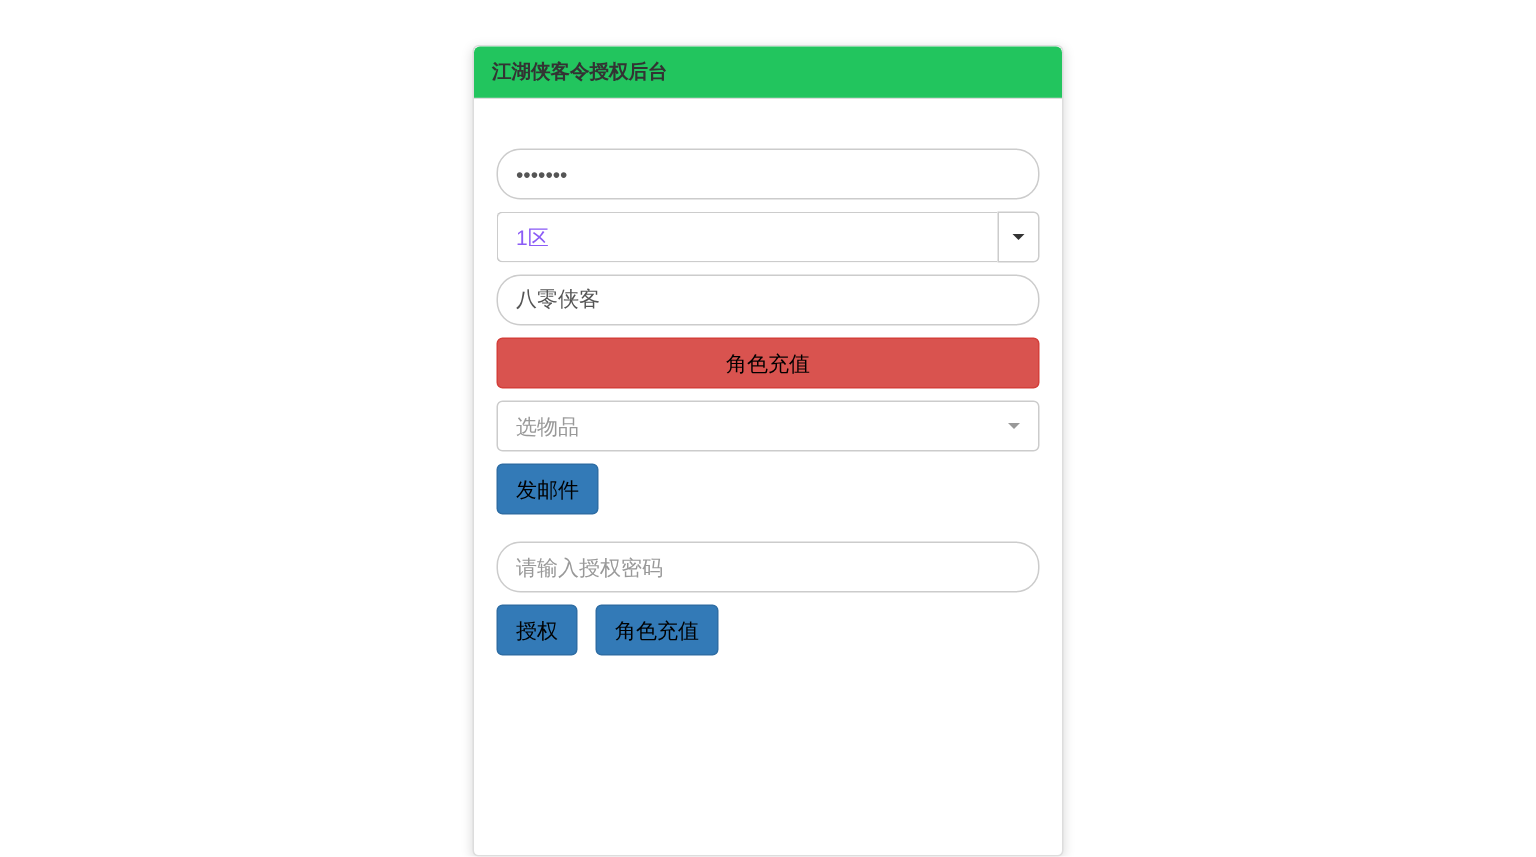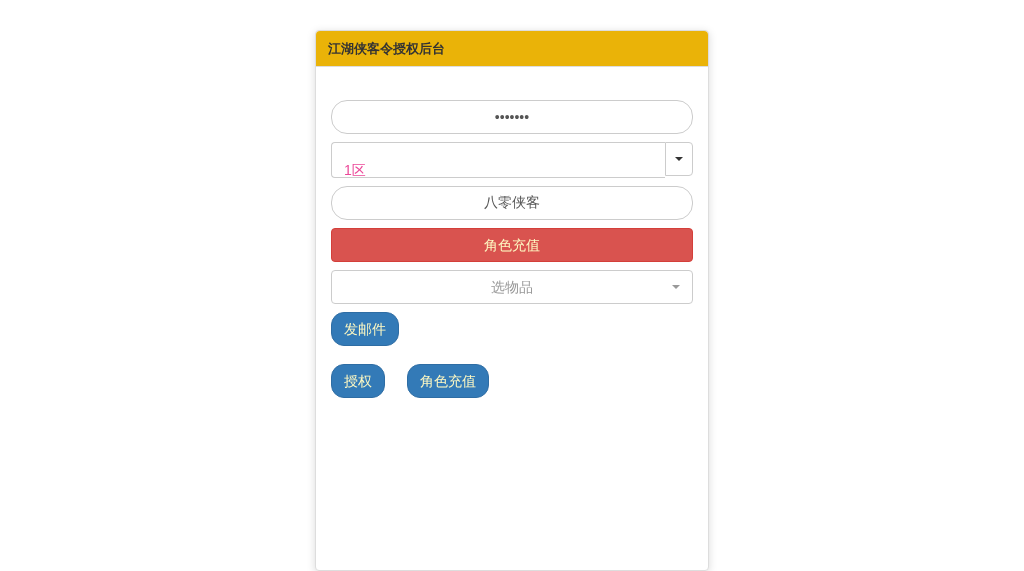--- a/index.html
+++ b/index.html
@@ -17,21 +17,21 @@
       height: 571px;
     }
     .panel {
       width: 394px;
       background: #fff;
       border: 1px solid #ddd;
       border-radius: 4px;
       box-shadow: 0 2px 8px rgba(0,0,0,0.15);
     }
     .panel-header {
-      background: #eab308;
+      background: #22c55e;
       border-bottom: 1px solid #ddd;
       padding: 8px 12px;
       border-radius: 4px 4px 0 0;
     }
     .panel-header-title {
       font-size: 13px;
       font-weight: bold;
       color: #333;
     }
     .panel-body {
@@ -42,39 +42,38 @@
       width: 100%;
       height: 34px;
       padding: 4px 12px;
       font-size: 14px;
       line-height: 1.42857143;
       color: #555;
       background-color: #fff;
       border: 1px solid #ccc;
       border-radius: 16px;
       margin-bottom: 8px;
-      text-align: center;
     }
     .form-control::placeholder {
       color: #999;
     }
     .dropdown-group {
       position: relative;
       display: flex;
       width: 100%;
       margin-bottom: 8px;
     }
     .dropdown-text {
       display: block;
       width: 100%;
       height: 34px;
-      padding: 17px 12px;
+      padding: 6px 12px;
       font-size: 14px;
       line-height: 1.42857143;
-      color: #ec4899;
+      color: #8b5cf6;
       background-color: #fff;
       border: 1px solid #ccc;
       border-radius: 4px 0 0 4px;
       border-right: none;
     }
     .dropdown-caret-btn {
       height: 34px;
       width: 30px;
       background: #fff;
       border: 1px solid #ccc;
@@ -98,21 +97,20 @@
       width: 100%;
       height: 34px;
       padding: 6px 12px;
       font-size: 14px;
       line-height: 1.42857143;
       color: #999;
       background-color: #fff;
       border: 1px solid #ccc;
       border-radius: 4px;
       margin-bottom: 8px;
-      text-align: center;
     }
     .select-disabled .caret-sm {
       position: absolute;
       right: 12px;
       top: 50%;
       transform: translateY(-50%);
       width: 0;
       height: 0;
       border-left: 4px solid transparent;
       border-right: 4px solid transparent;
@@ -123,42 +121,41 @@
       padding: 6px 12px;
       font-size: 14px;
       font-weight: 400;
       line-height: 1.42857143;
       text-align: center;
       white-space: nowrap;
       vertical-align: middle;
       cursor: pointer;
       border: 1px solid transparent;
       border-radius: 4px;
-      color: #fef9c3;
+      color: #000000;
     }
     .btn-danger {
       background-color: #d9534f;
       border-color: #d43f3a;
     }
     .btn-primary {
       background-color: #337ab7;
       border-color: #2e6da4;
-      border-radius: 13px;
     }
     .btn-block {
       display: block;
       width: 100%;
       margin-bottom: 8px;
     }
     .gap {
       height: 18px;
     }
     .btn-row {
       display: flex;
-      gap: 22px;
+      gap: 12px;
     }
   </style>
 </head>
 <body>
 
 <div class="panel">
   <div class="panel-header">
     <span class="panel-header-title">江湖侠客令授权后台</span>
   </div>
   <div class="panel-body">
@@ -182,19 +179,20 @@
       <span>选物品</span>
       <span class="caret-sm"></span>
     </div>
 
 
 
     <button class="btn btn-primary">发邮件</button>
 
     <div class="gap"></div>
 
+    <input type="text" class="form-control" placeholder="请输入授权密码" style="">
 
     <div class="btn-row">
       <button class="btn btn-primary">授权</button>
       <button class="btn btn-primary">角色充值</button>
     </div>
   </div>
 </div>
 
 </body></html>

